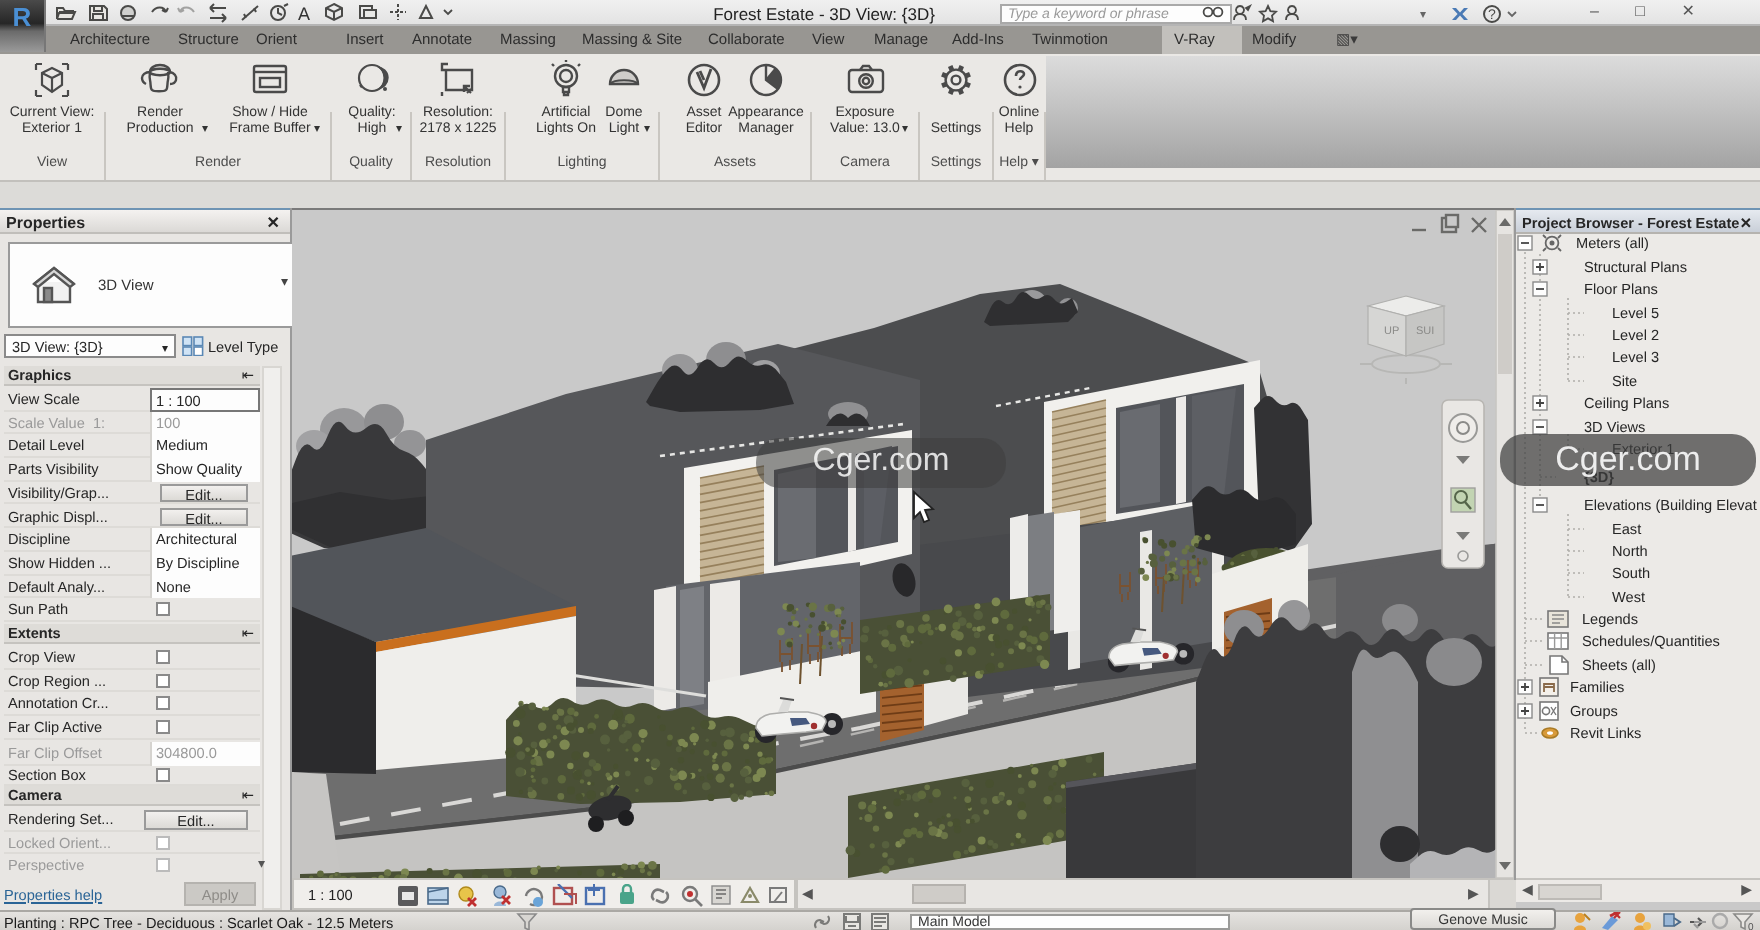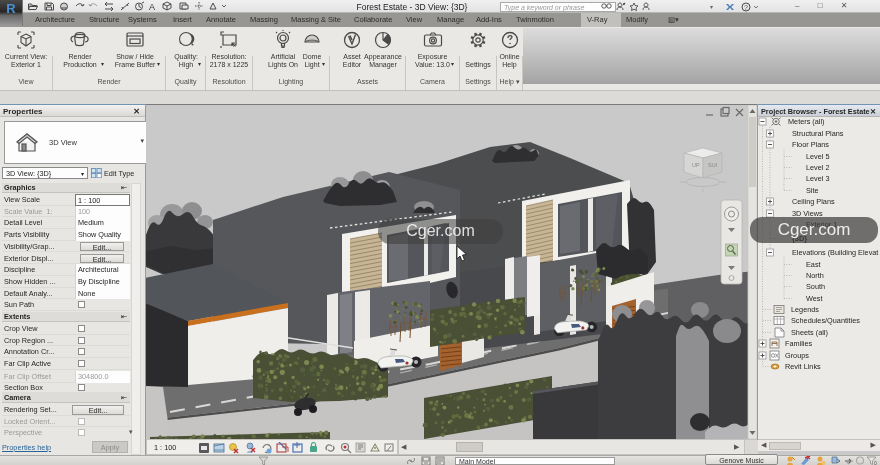--- a/index.html
+++ b/index.html
@@ -132,21 +132,21 @@
       <text x="20" y="7.5" font-size="7" fill="#4a4a48" font-family="Liberation Sans">?</text>
  <path d="M30 4l2 2 2-2" fill="none" stroke="#666" stroke-width="0.9"></path>
  </svg>
  </div>
 <div class="abs" id="winbtns">– □ ✕</div>
 
 <div class="abs" id="tabbar">
 <div id="tab-active"></div>
 <div class="tab" style="left:35px">Architecture</div>
 <div class="tab" style="left:89px">Structure</div>
-<div class="tab" style="left:128px">Systems</div>
+<div class="tab" style="left:128px">Orient</div>
 <div class="tab" style="left:173px">Insert</div>
 <div class="tab" style="left:206px">Annotate</div>
 <div class="tab" style="left:250px">Massing</div>
 <div class="tab" style="left:291px">Massing &amp; Site</div>
 <div class="tab" style="left:354px">Collaborate</div>
 <div class="tab" style="left:406px">View</div>
 <div class="tab" style="left:437px">Manage</div>
 <div class="tab" style="left:476px">Add-Ins</div>
 <div class="tab" style="left:516px">Twinmotion</div>
 <div class="tab" style="left:587px">V-Ray</div>
@@ -314,21 +314,21 @@
 </div>
 <div class="abs" id="typecombo">3D View: {3D} <span style="position:absolute;right:3px;top:2px;font-size:6px">▾</span></div>
 <svg class="abs" style="left:91px;top:64px" width="11" height="10" viewBox="0 0 11 10">
       <g fill="#cfe3f5" stroke="#5a88b5" stroke-width="0.8">
         <rect x="0.5" y="0.5" width="4.3" height="4.3"></rect>
         <rect x="6" y="0.5" width="4.3" height="4.3"></rect>
         <rect x="0.5" y="5.5" width="4.3" height="4.3"></rect>
         <rect x="6" y="5.5" width="4.3" height="4.3" fill="#fff"></rect>
       </g>
     </svg>
-<span class="abs" style="left:104px;top:65px;font-size:7.3px">Edit Type</span>
+<span class="abs" style="left:104px;top:65px;font-size:7.3px">Level Type</span>
 <div class="sechead" style="top:79px">Graphics <span style="position:absolute;right:3px;font-weight:normal">⇤</span></div>
 <div class="prow" style="top:90px">
       <span class="lab">View Scale</span>
       <span class="val" style="border:1px solid #777;">1 : 100</span>
     </div>
 <div class="prow" style="top:101.7px">
       <span class="lab gray">Scale Value &nbsp;1:</span>
       <span class="val gray">100</span>
     </div>
 <div class="prow" style="top:113.4px">
@@ -337,21 +337,21 @@
     </div>
 <div class="prow" style="top:125.1px">
       <span class="lab">Parts Visibility</span>
       <span class="val">Show Quality</span>
     </div>
 <div class="prow" style="top:136.8px">
       <span class="lab">Visibility/Grap...</span>
       <span class="ebtn">Edit...</span>
     </div>
 <div class="prow" style="top:148.5px">
-      <span class="lab">Exterior Displ...</span>
+      <span class="lab">Graphic Displ...</span>
       <span class="ebtn">Edit...</span>
     </div>
 <div class="prow" style="top:160.2px">
       <span class="lab">Discipline</span>
       <span class="val">Architectural</span>
     </div>
 <div class="prow" style="top:171.9px">
       <span class="lab">Show Hidden ...</span>
       <span class="val">By Discipline</span>
     </div>
@@ -1339,20 +1339,21 @@
  </g>
 </svg>
 </div>
 <div class="abs" id="hscroll">
 <span style="position:absolute;left:2px;top:2.5px;font-size:7px;color:#555">◀</span>
 <div style="position:absolute;left:57px;top:2px;width:27px;height:10px;background:#cfccc8;border:1px solid #b5b2ae;"></div>
 <span style="position:absolute;left:335px;top:2.5px;font-size:7px;color:#555">▶</span>
 <div style="position:absolute;left:345px;top:0;width:14px;height:15px;background:#dad8d4;border-left:1px solid #c5c3bf;"></div>
 </div>
 <div class="abs" id="statusbar">
+<span style="position:absolute;left:2px;top:1px;">Planting : RPC Tree - Deciduous : Scarlet Oak - 12.5 Meters</span>
 <svg style="position:absolute;left:258px;top:0px" width="14" height="10" viewBox="0 0 14 10">
       <path d="M1 1h9l-3.5 4v4l-2-1V5z" fill="#d8d6d2" stroke="#8a8a8a" stroke-width="0.8"></path>
     </svg>
 <svg style="position:absolute;left:406px;top:0px" width="40" height="10" viewBox="0 0 40 10">
       <g stroke="#7a7a78" fill="none" stroke-width="1">
         <path d="M2 8a2.5 2.5 0 0 1 2-4l2 1M8 2a2.5 2.5 0 0 1-2 4l-2-1"></path>
         <rect x="16" y="1" width="8" height="8" fill="#e8e6e2"></rect>
         <path d="M17 2v3h6V2M18 7h4"></path>
         <rect x="30" y="1" width="8" height="8" fill="#e8e6e2"></rect>
         <path d="M31 3h6M31 5h6M31 7h4"></path>

